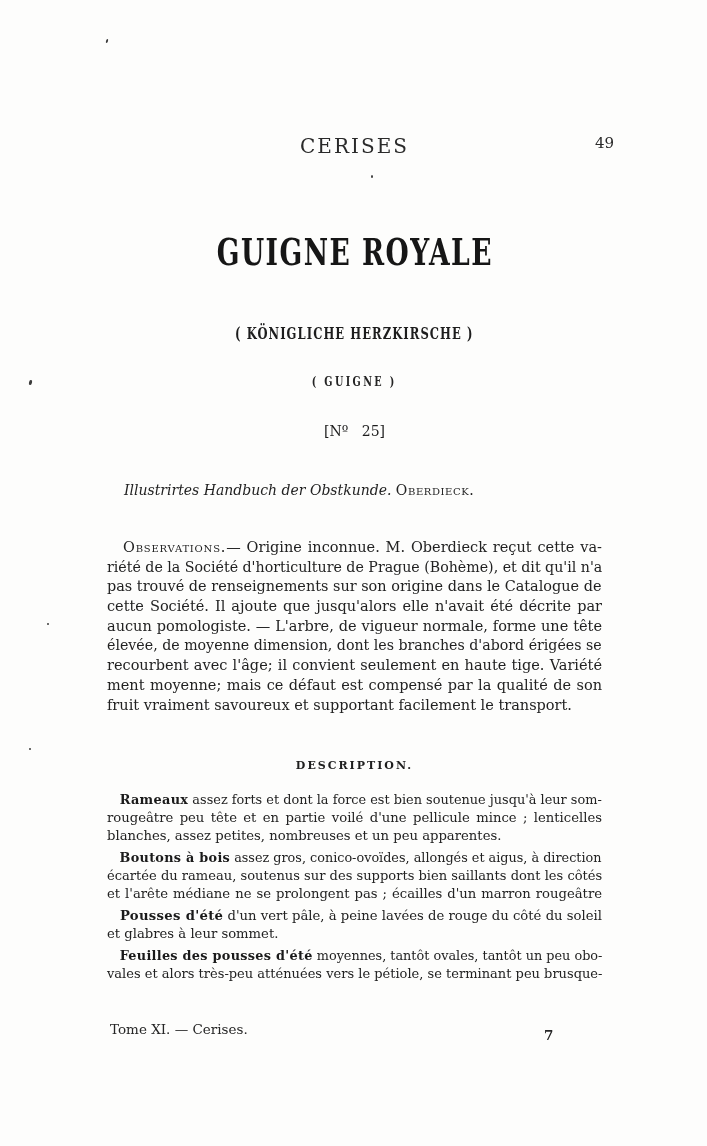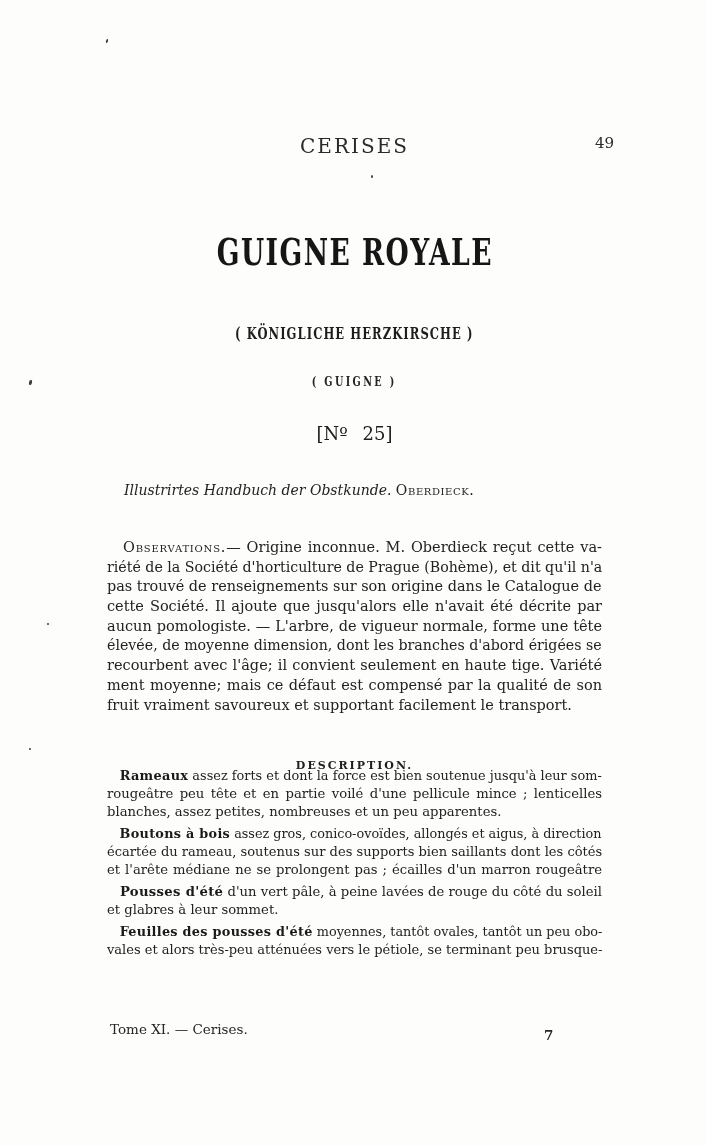--- a/index.html
+++ b/index.html
@@ -31,42 +31,42 @@
     display: inline-block; white-space: nowrap;
     font-weight: bold; font-size: 16.5px; letter-spacing: 1.5px; color: #1d1d1d;
     transform: scaleX(.7); transform-origin: center;
   }
   .sub-guigne { top: 371px; }
   .sub-guigne .sub-text {
     display: inline-block; white-space: nowrap;
     font-weight: bold; font-size: 12px; letter-spacing: 3px; color: #242424;
     transform: scaleX(.8); transform-origin: center;
   }
-  .numero { top: 423px; font-size: 18px; word-spacing: 9px; color: #1d1d1d; }
+  .numero { top: 423px; font-size: 14px; word-spacing: 9px; color: #1d1d1d; }
 
   
   .reference { top: 482px; padding-left: 17px; font-size: 14px; }
   .ref-italic { font-style: italic; }
   .ref-author { font-variant: small-caps; letter-spacing: .6px; }
 
   
   .line {
     white-space: nowrap;
     text-align: justify;
     text-align-last: justify;
   }
   .line.last { text-align-last: left; }
   .observations { top: 538px; }
   .observations .line { font-size: 14.5px; height: 19.7px; line-height: 19.7px; }
   .observations .line.first { text-indent: 16px; }
   .lead-sc { font-variant: small-caps; letter-spacing: .8px; }
   .lead-b { font-weight: bold; letter-spacing: .3px; color: #1a1a1a; }
 
   .desc-heading { top: 759px; font-size: 11px; font-weight: bold; letter-spacing: 2px; color: #1e1e1e; }
-  .description { top: 767px; }
+  .description { top: 791px; }
   .description .para { margin: 0 0 4px 0; }
   .description .line { font-size: 13.2px; height: 18px; line-height: 18px; }
   .description .line.first { text-indent: 13px; }
 
   
   .footer-volume { top: 1021px; padding-left: 3px; font-size: 13.5px; color: #262626; }
   .footer-signature { position: absolute; left: 544px; top: 1027px; font-size: 13.5px; font-weight: bold; color: #262626; }
 
   
   .speck { position: absolute; background: #3c3c3c; border-radius: 50%; }

